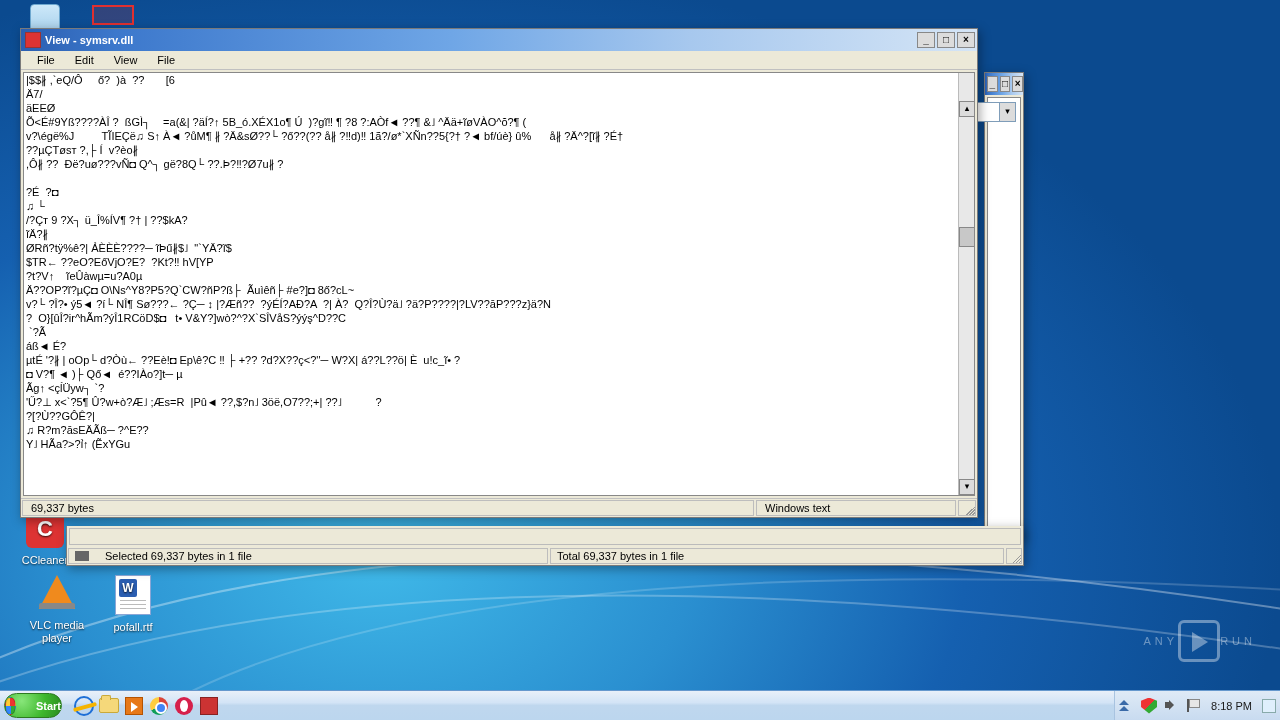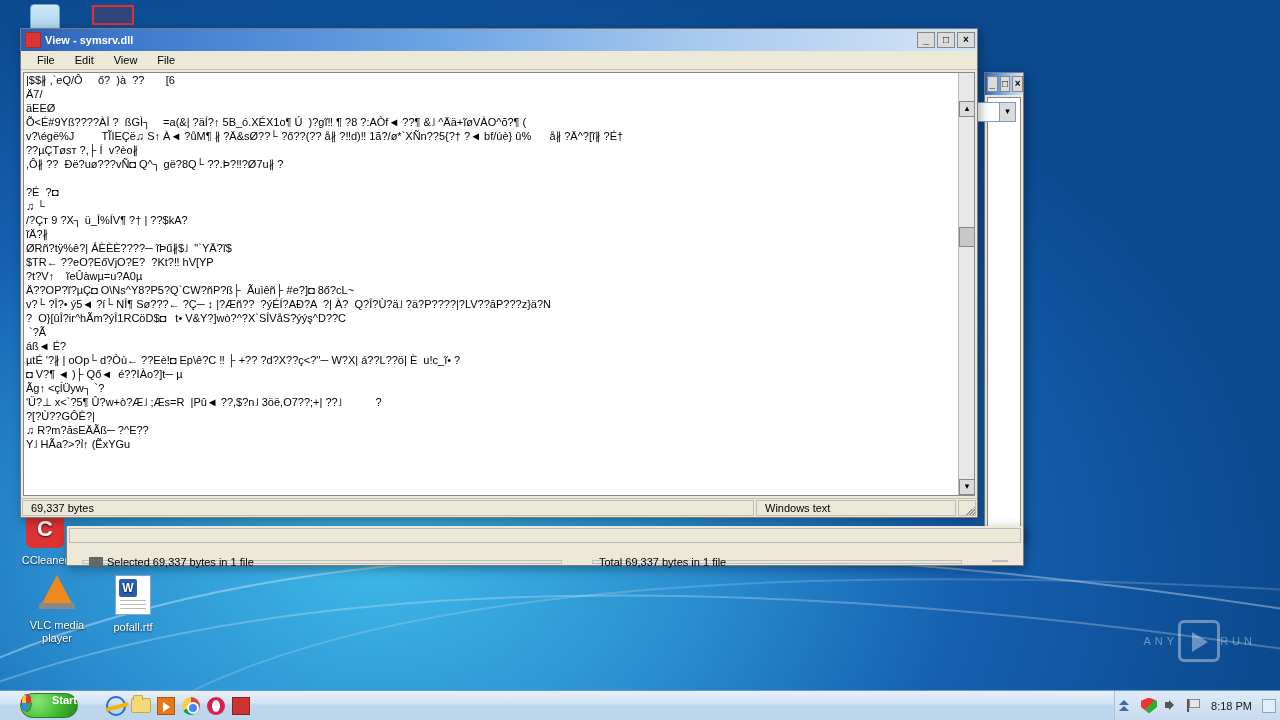--- a/index.html
+++ b/index.html
@@ -48,32 +48,32 @@
 .statusbar .panel.fill { flex:1; }
 .grip { width:16px; background:
   linear-gradient(135deg, transparent 0 70%, #999 70% 74%, transparent 74% 80%, #999 80% 84%, transparent 84% 90%, #999 90% 94%, transparent 94%); }
 
 .backwin .body { background:#fff; flex:1; border:1px solid #888; margin:2px; position:relative; }
 .backwin .combo { position:absolute; top:4px; right:4px; width:60px; height:20px; background:#fff; border:1px solid #7f9db9; }
 .backwin .combo .cbtn { position:absolute; right:0; top:0; width:16px; height:18px; background:#dcdcdc; border-left:1px solid #7f9db9; text-align:center; line-height:16px; font-size:9px; }
 
 .fm-strip { height:20px; background:#ece9d8; border:1px solid #bbb; margin:2px; display:flex; align-items:center; }
 .fm-status { height:20px; background:#ece9d8; display:flex; }
-.fm-status .fmpanel { border:1px solid #bdbdbd; padding:1px 6px; margin:15px; display:flex; align-items:center; gap:4px; }
+.fm-status .fmpanel { border:1px solid #bdbdbd; padding:1px 6px; margin:1px; display:flex; align-items:center; gap:16px; }
 .fm-ic { width:14px; height:10px; background:#666; display:inline-block; }
 
 .taskbar {
   position:absolute; left:0; right:0; bottom:0; height:30px;
   background:linear-gradient(to bottom,#e9f0f9 0%, #d3e4f6 40%, #bfd7ee 50%, #bcd6ee 100%);
   border-top:1px solid #6698cd; display:flex; align-items:stretch;
 }
 .start-btn {
-  width:58px; display:flex; align-items:flex-start; justify-content:center;
+  width:58px; display:flex; align-items:center; justify-content:center;
   background:radial-gradient(circle at 30% 30%, #88e67a, #3fb82e 55%, #2a8a1e);
-  border-radius:15px; margin:2px 20px; color:#fff; font-weight:bold; font-size:13px;
+  border-radius:15px; margin:2px 4px; color:#fff; font-weight:bold; font-size:13px;
   border:1px solid #2d7a20; cursor:pointer; gap:20px;
 }
 .start-orb { width:18px; height:18px; border-radius:50%;
   background:conic-gradient(#e33 0 90deg,#3a3 90deg 180deg,#38f 180deg 270deg,#fc3 270deg 360deg);
   border:1px solid rgba(0,0,0,.2); }
 .ql { display:flex; align-items:center; gap:1px; padding:0 6px; }
 .ql .qb { width:24px; height:24px; display:flex; align-items:center; justify-content:center; cursor:pointer; border-radius:2px; }
 .task-area { flex:1; }
 .tray { display:flex; align-items:center; gap:6px; padding:0 4px; background:linear-gradient(to bottom,#dfeaf6,#c8dbf0); border-left:1px solid #a8c3e0; }
 .tray .ti { width:16px; height:16px; cursor:pointer; }

